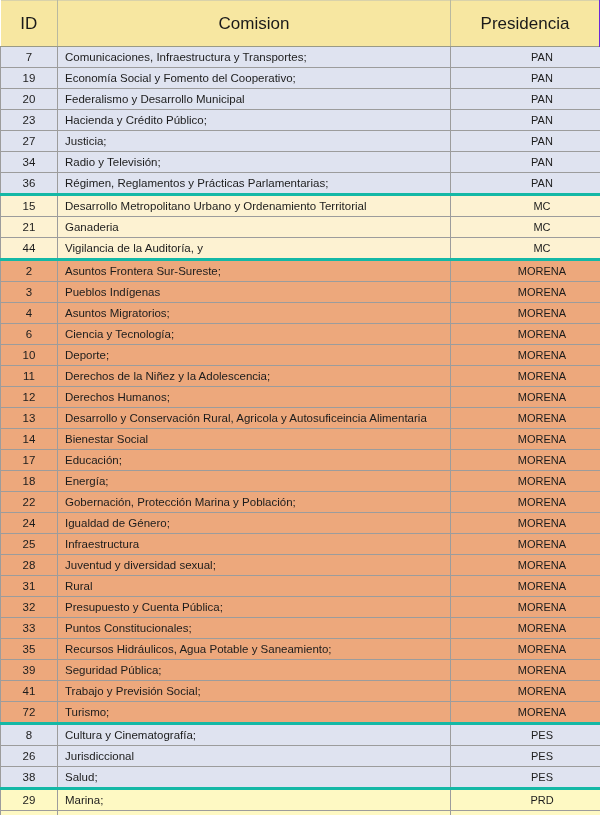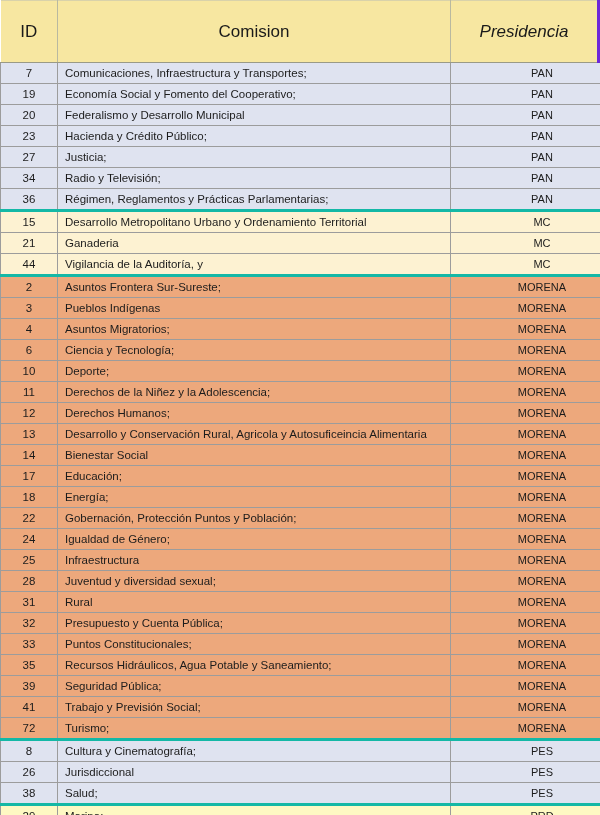--- a/index.html
+++ b/index.html
@@ -22,29 +22,29 @@
   #committee-table col.col-name  { width: 393px; }
   #committee-table col.col-pres  { width: 150px; }
 
   #committee-table thead th {
     background: #f7e7a1;
     color: #1a1a1a;
     font-weight: normal;
     font-size: 17px;
     height: 29px;
     line-height: 29px;
-    padding: 16px;
+    padding: 8px;
     text-align: center;
     border-right: 1px solid #b9b9a0;
     border-bottom: 1px solid #9a9a86;
     border-top: 1px solid #d9d2aa;
     overflow: hidden;
     white-space: nowrap;
   }
-  #committee-table thead th:last-child { border-right: 7px solid #6d28d9; font-style: italic; }
+  #committee-table thead th:last-child { border-right: 3px solid #6d28d9; }
 
   #committee-table tbody td {
     height: 20px;
     line-height: 20px;
     padding: 0;
     font-size: 11.5px;
     color: #1c1c1c;
     border-right: 1px solid #9c9c9c;
     border-bottom: 1px solid #9c9c9c;
     overflow: hidden;
@@ -195,21 +195,21 @@
         <td class="cell-name">Educación;</td>
         <td class="cell-pres">MORENA</td>
       </tr>
       <tr class="party-MORENA">
         <td class="cell-id">18</td>
         <td class="cell-name">Energía;</td>
         <td class="cell-pres">MORENA</td>
       </tr>
       <tr class="party-MORENA">
         <td class="cell-id">22</td>
-        <td class="cell-name">Gobernación, Protección Puntos y Población;</td>
+        <td class="cell-name">Gobernación, Protección Marina y Población;</td>
         <td class="cell-pres">MORENA</td>
       </tr>
       <tr class="party-MORENA">
         <td class="cell-id">24</td>
         <td class="cell-name">Igualdad de Género;</td>
         <td class="cell-pres">MORENA</td>
       </tr>
       <tr class="party-MORENA">
         <td class="cell-id">25</td>
         <td class="cell-name">Infraestructura</td>

